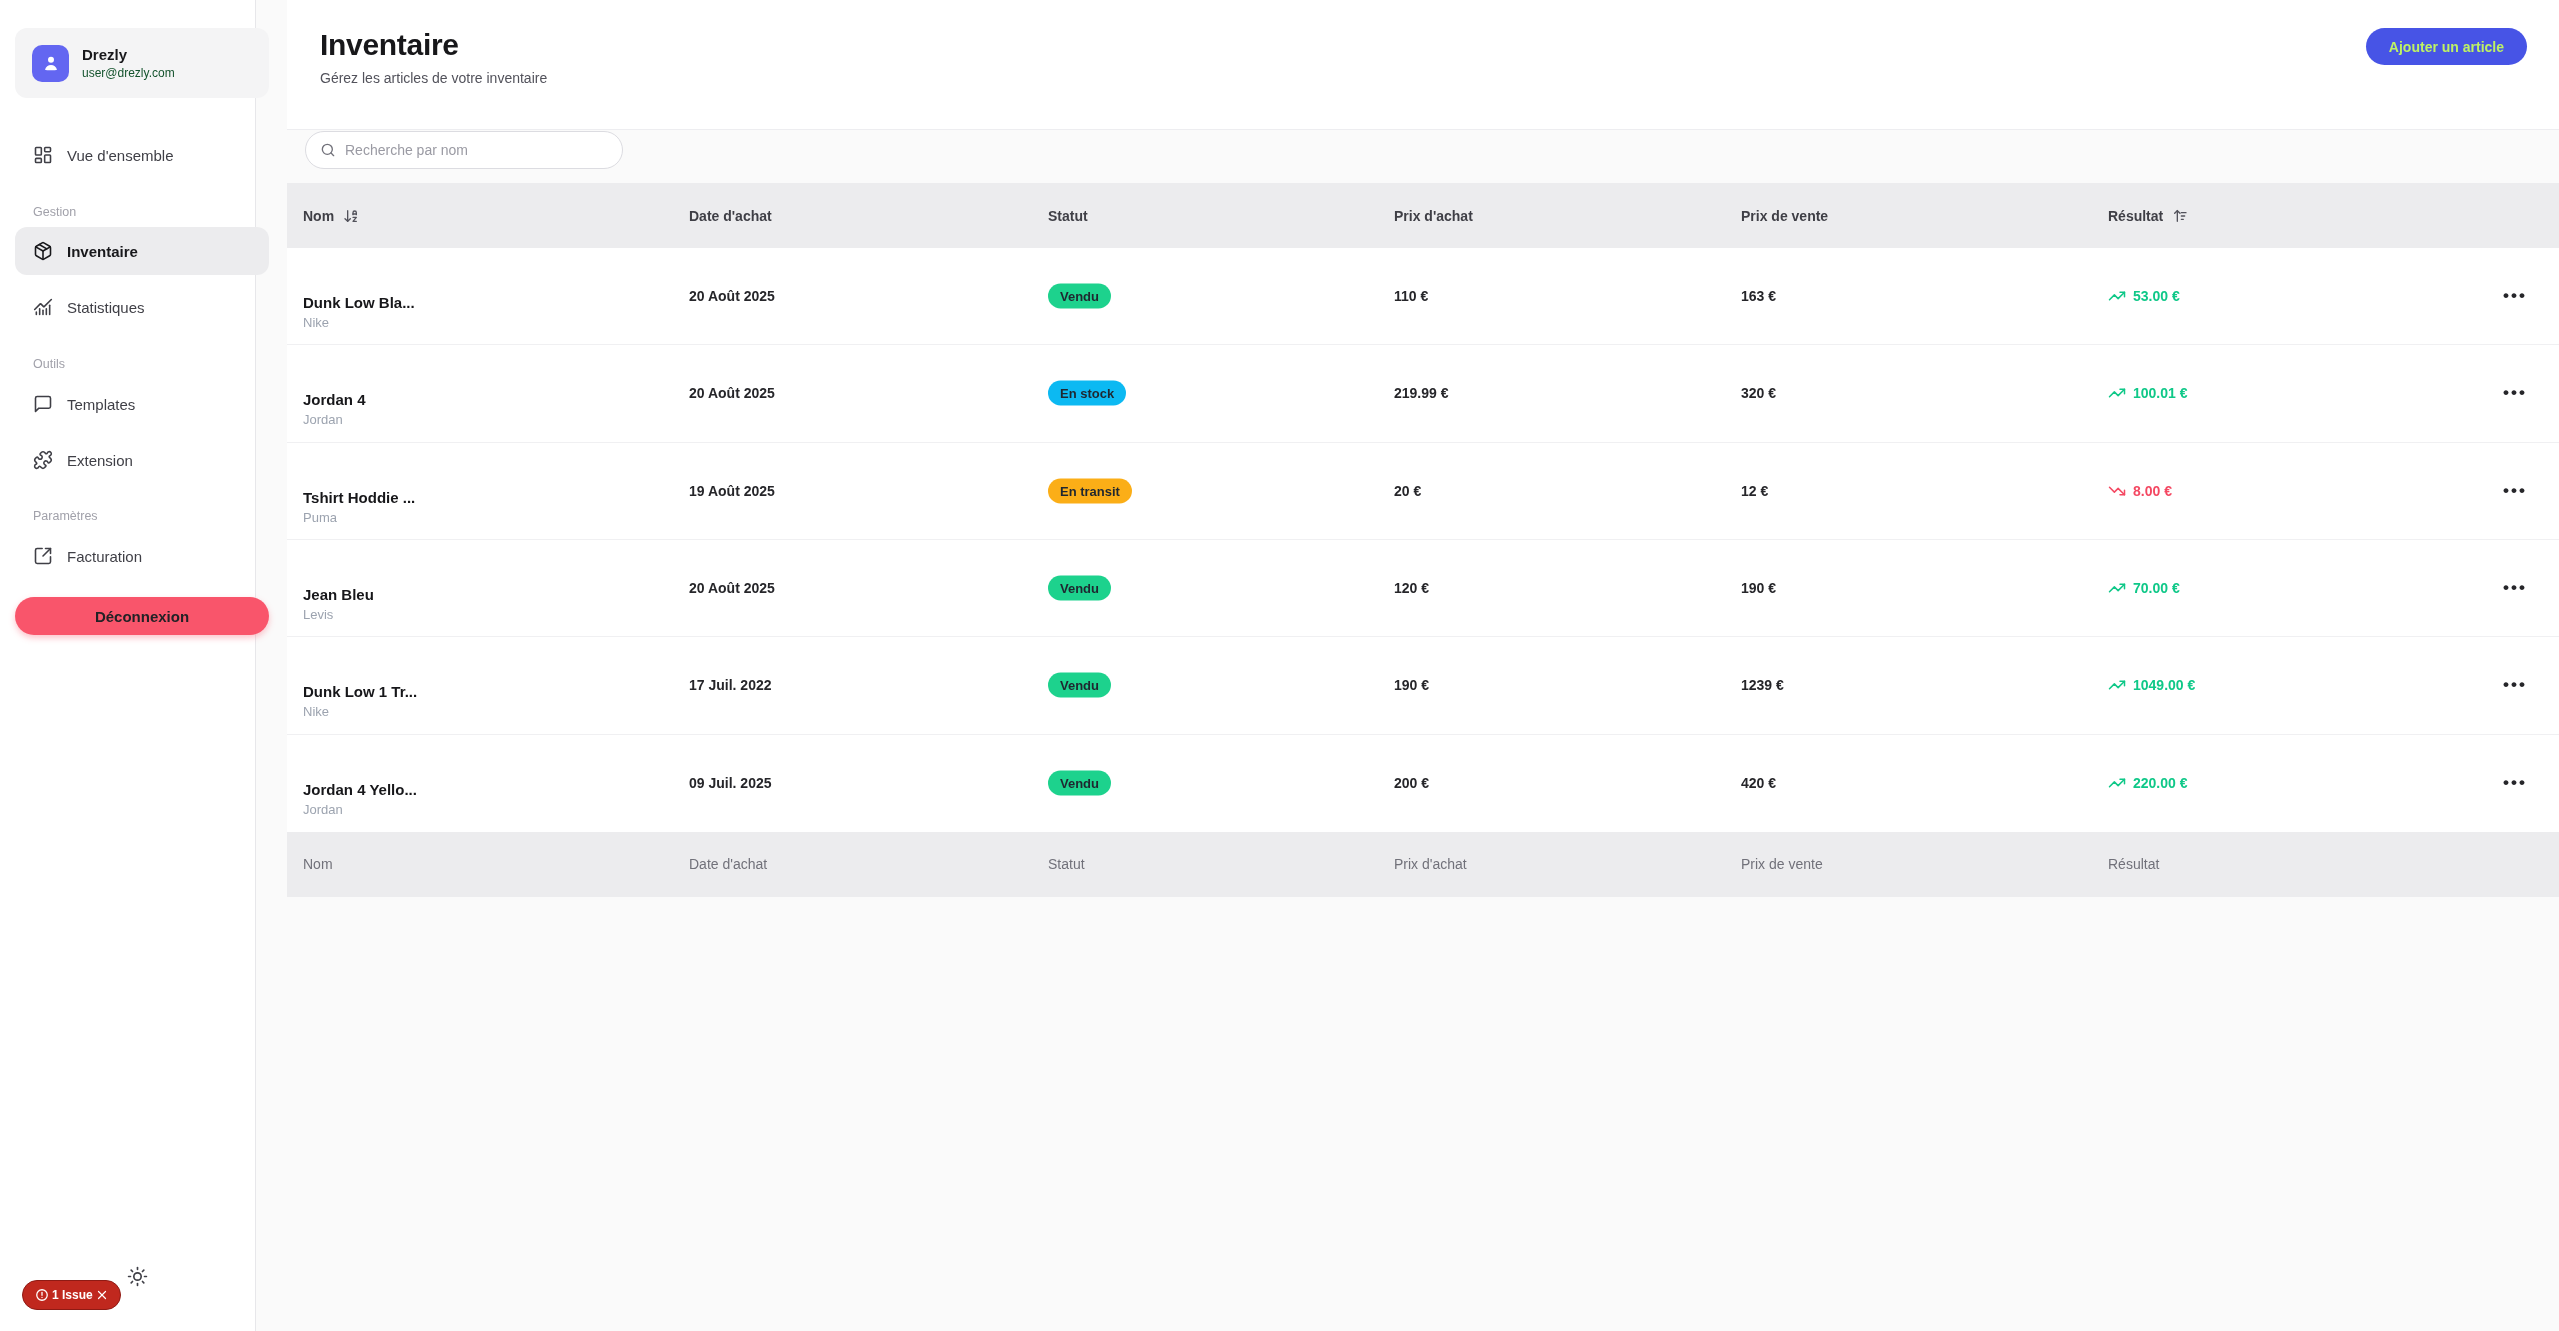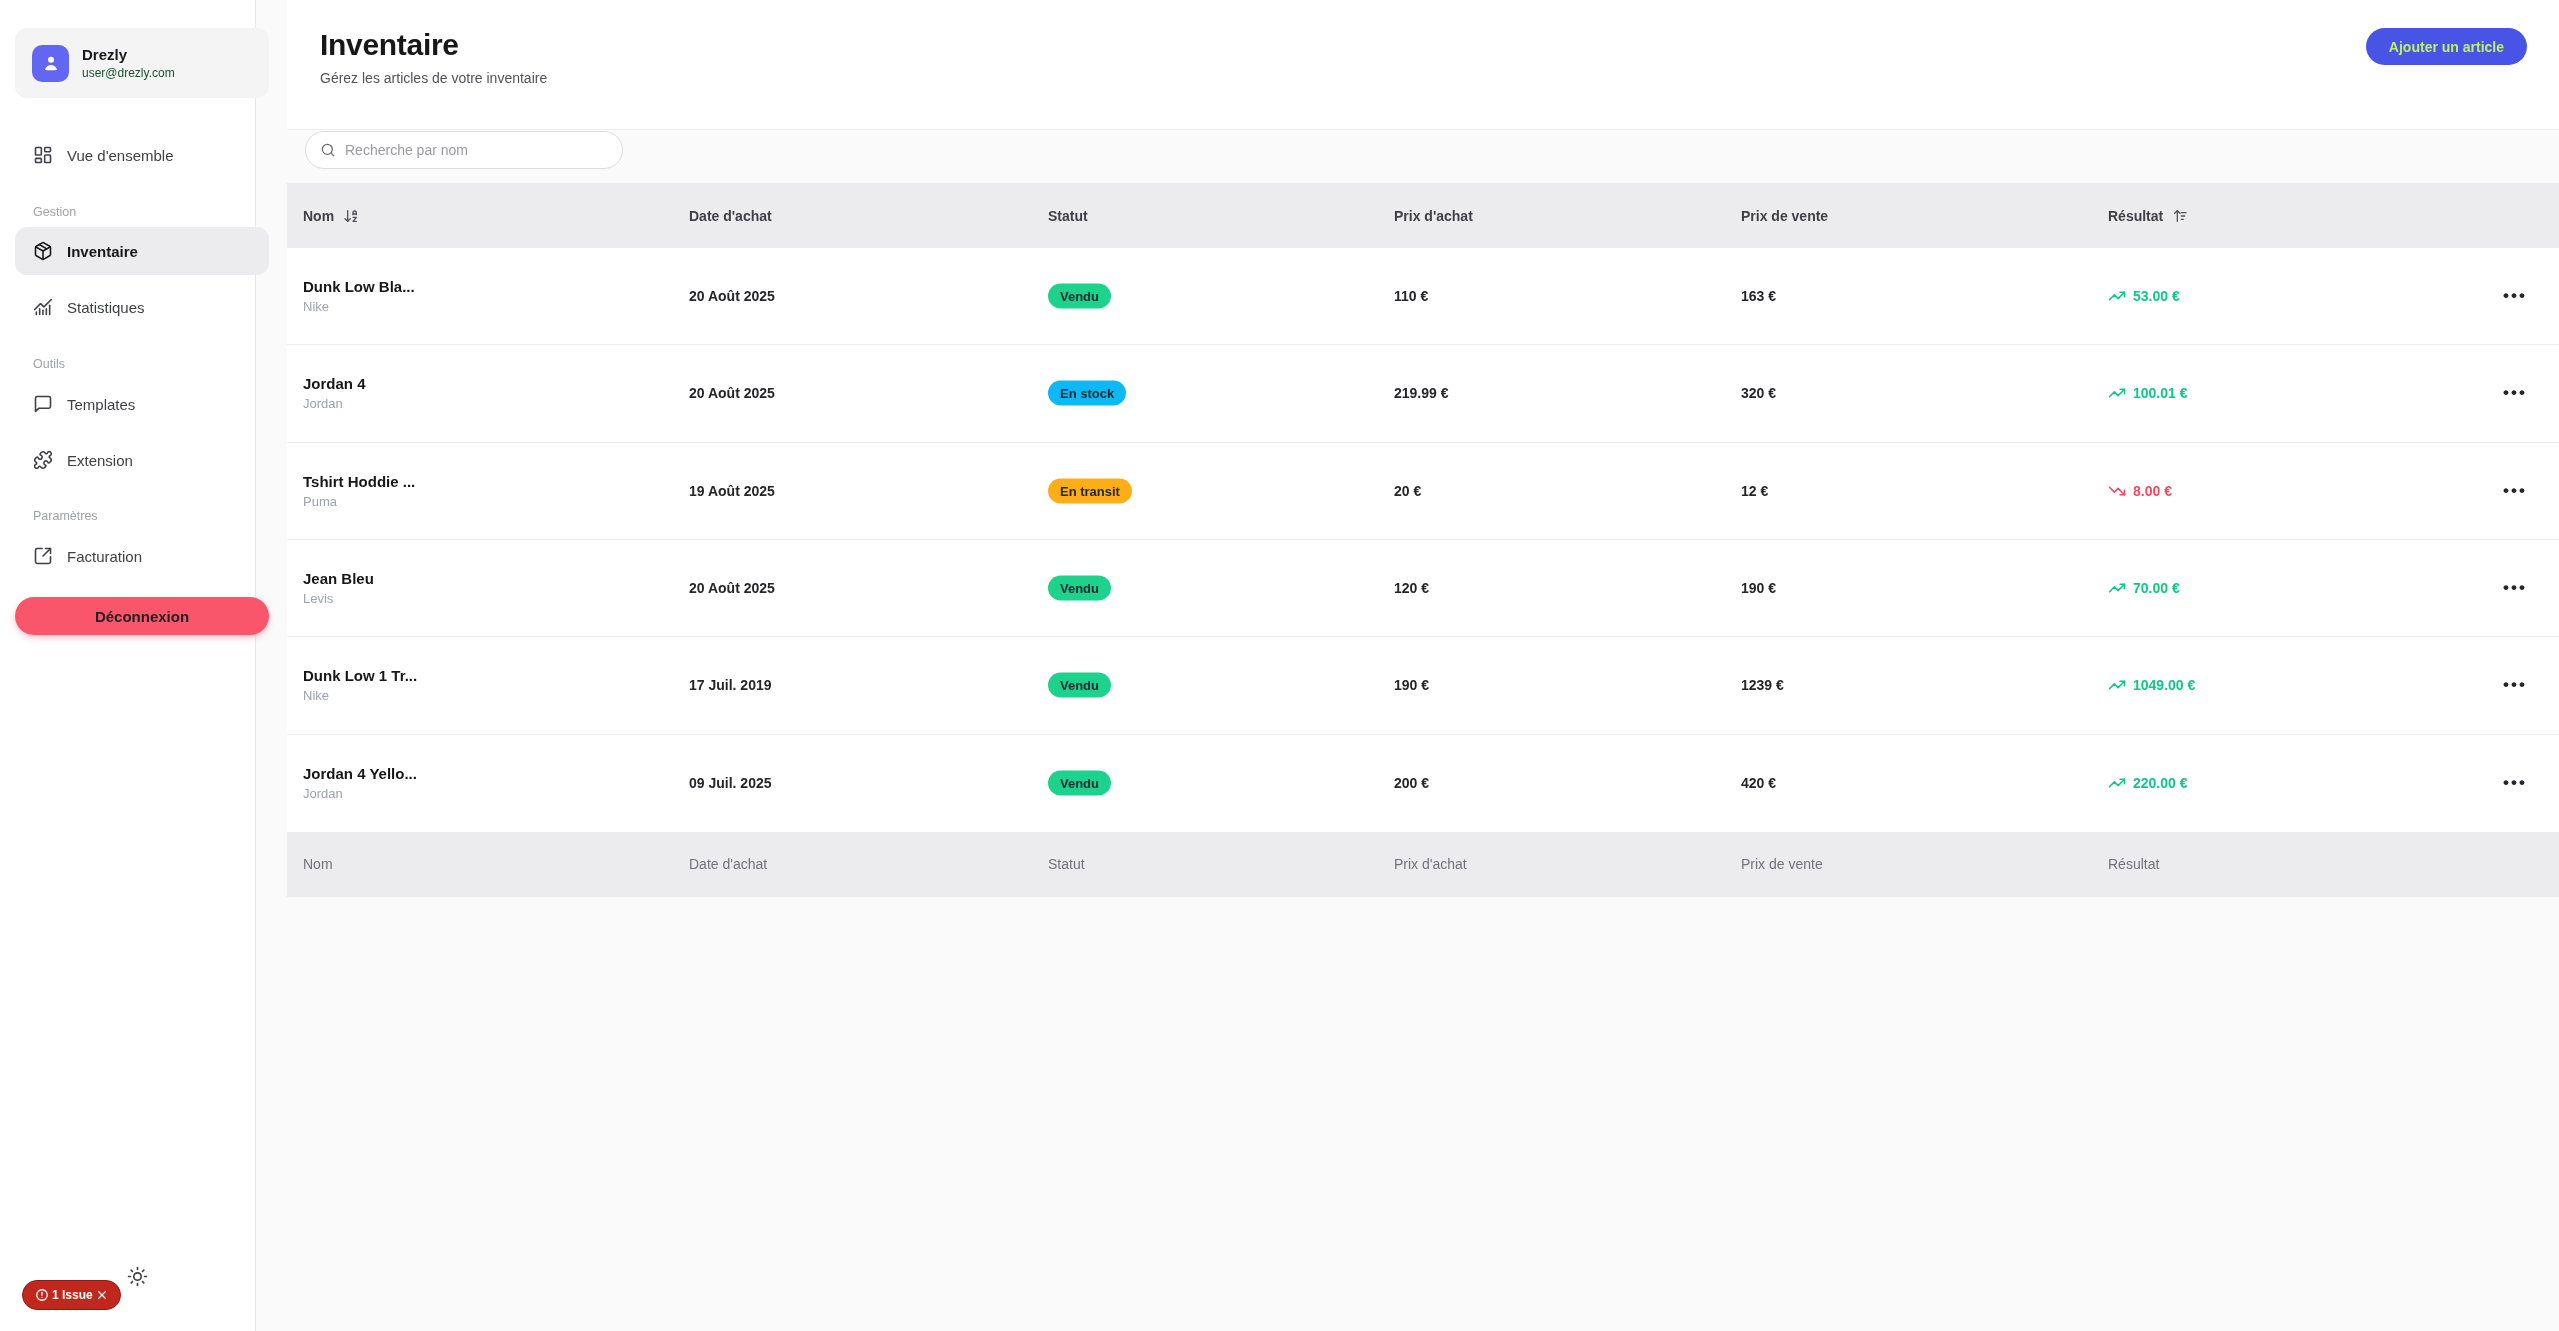--- a/index.html
+++ b/index.html
@@ -45,21 +45,21 @@
   .c-name   { left:16px; }
   .c-date   { left:402px; }
   .c-status { left:761px; }
   .c-buy    { left:1107px; }
   .c-sell   { left:1454px; }
   .c-result { left:1821px; }
   .c-actions{ left:2216px; }
 
   .row { position:relative; width:100%; height:97.33px; background:#fff; border-bottom:1px solid #f0f0f2; }
   .row:last-child { border-bottom:none; }
-  .name-block { display:block; }
+  .name-block { display:block;margin-top:16px; }
   .item-name { font-size:15px; font-weight:700; color:#17171a; }
   .item-brand { font-size:13px; color:#9ca3af; margin-top:4px; }
   .date-cell, .price-cell { font-size:14px; font-weight:600; color:#26262a; }
   .status-pill { display:inline-flex; align-items:center; height:25px; padding:0 12px; border-radius:13px; font-size:13px; font-weight:600; color:#1f2730; }
   .status-pill[data-status="vendu"]   { background:#1dd28d; }
   .status-pill[data-status="stock"]   { background:#0cb9f2; }
   .status-pill[data-status="transit"] { background:#fbae17; }
   .result-cell { font-size:14px; font-weight:700; gap:7px; }
   .result-cell[data-trend="up"]   { color:#0fc888; }
   .result-cell[data-trend="down"] { color:#f44862; }
@@ -338,21 +338,21 @@
     </div>
   </div>
 
   <div class="row">
     <div class="cell c-name name-block">
       <div>
         <div class="item-name">Dunk Low 1 Tr...</div>
         <div class="item-brand">Nike</div>
       </div>
     </div>
-    <div class="cell c-date date-cell">17 Juil. 2019</div>
+    <div class="cell c-date date-cell">17 Juil. 2022</div>
     <div class="cell c-status">
       <span class="status-pill" data-status="vendu">Vendu</span>
     </div>
     <div class="cell c-buy price-cell">190 €</div>
     <div class="cell c-sell price-cell">1239 €</div>
     <div class="cell c-result result-cell" data-trend="up">
       <svg class="ico-up" width="18" height="18" viewBox="0 0 24 24" fill="none" stroke="currentColor" stroke-width="2" stroke-linecap="round" stroke-linejoin="round">
                 <path d="m22 7-8.5 8.5-5-5L2 17"></path>
                 <path d="M16 7h6v6"></path>
               </svg>

